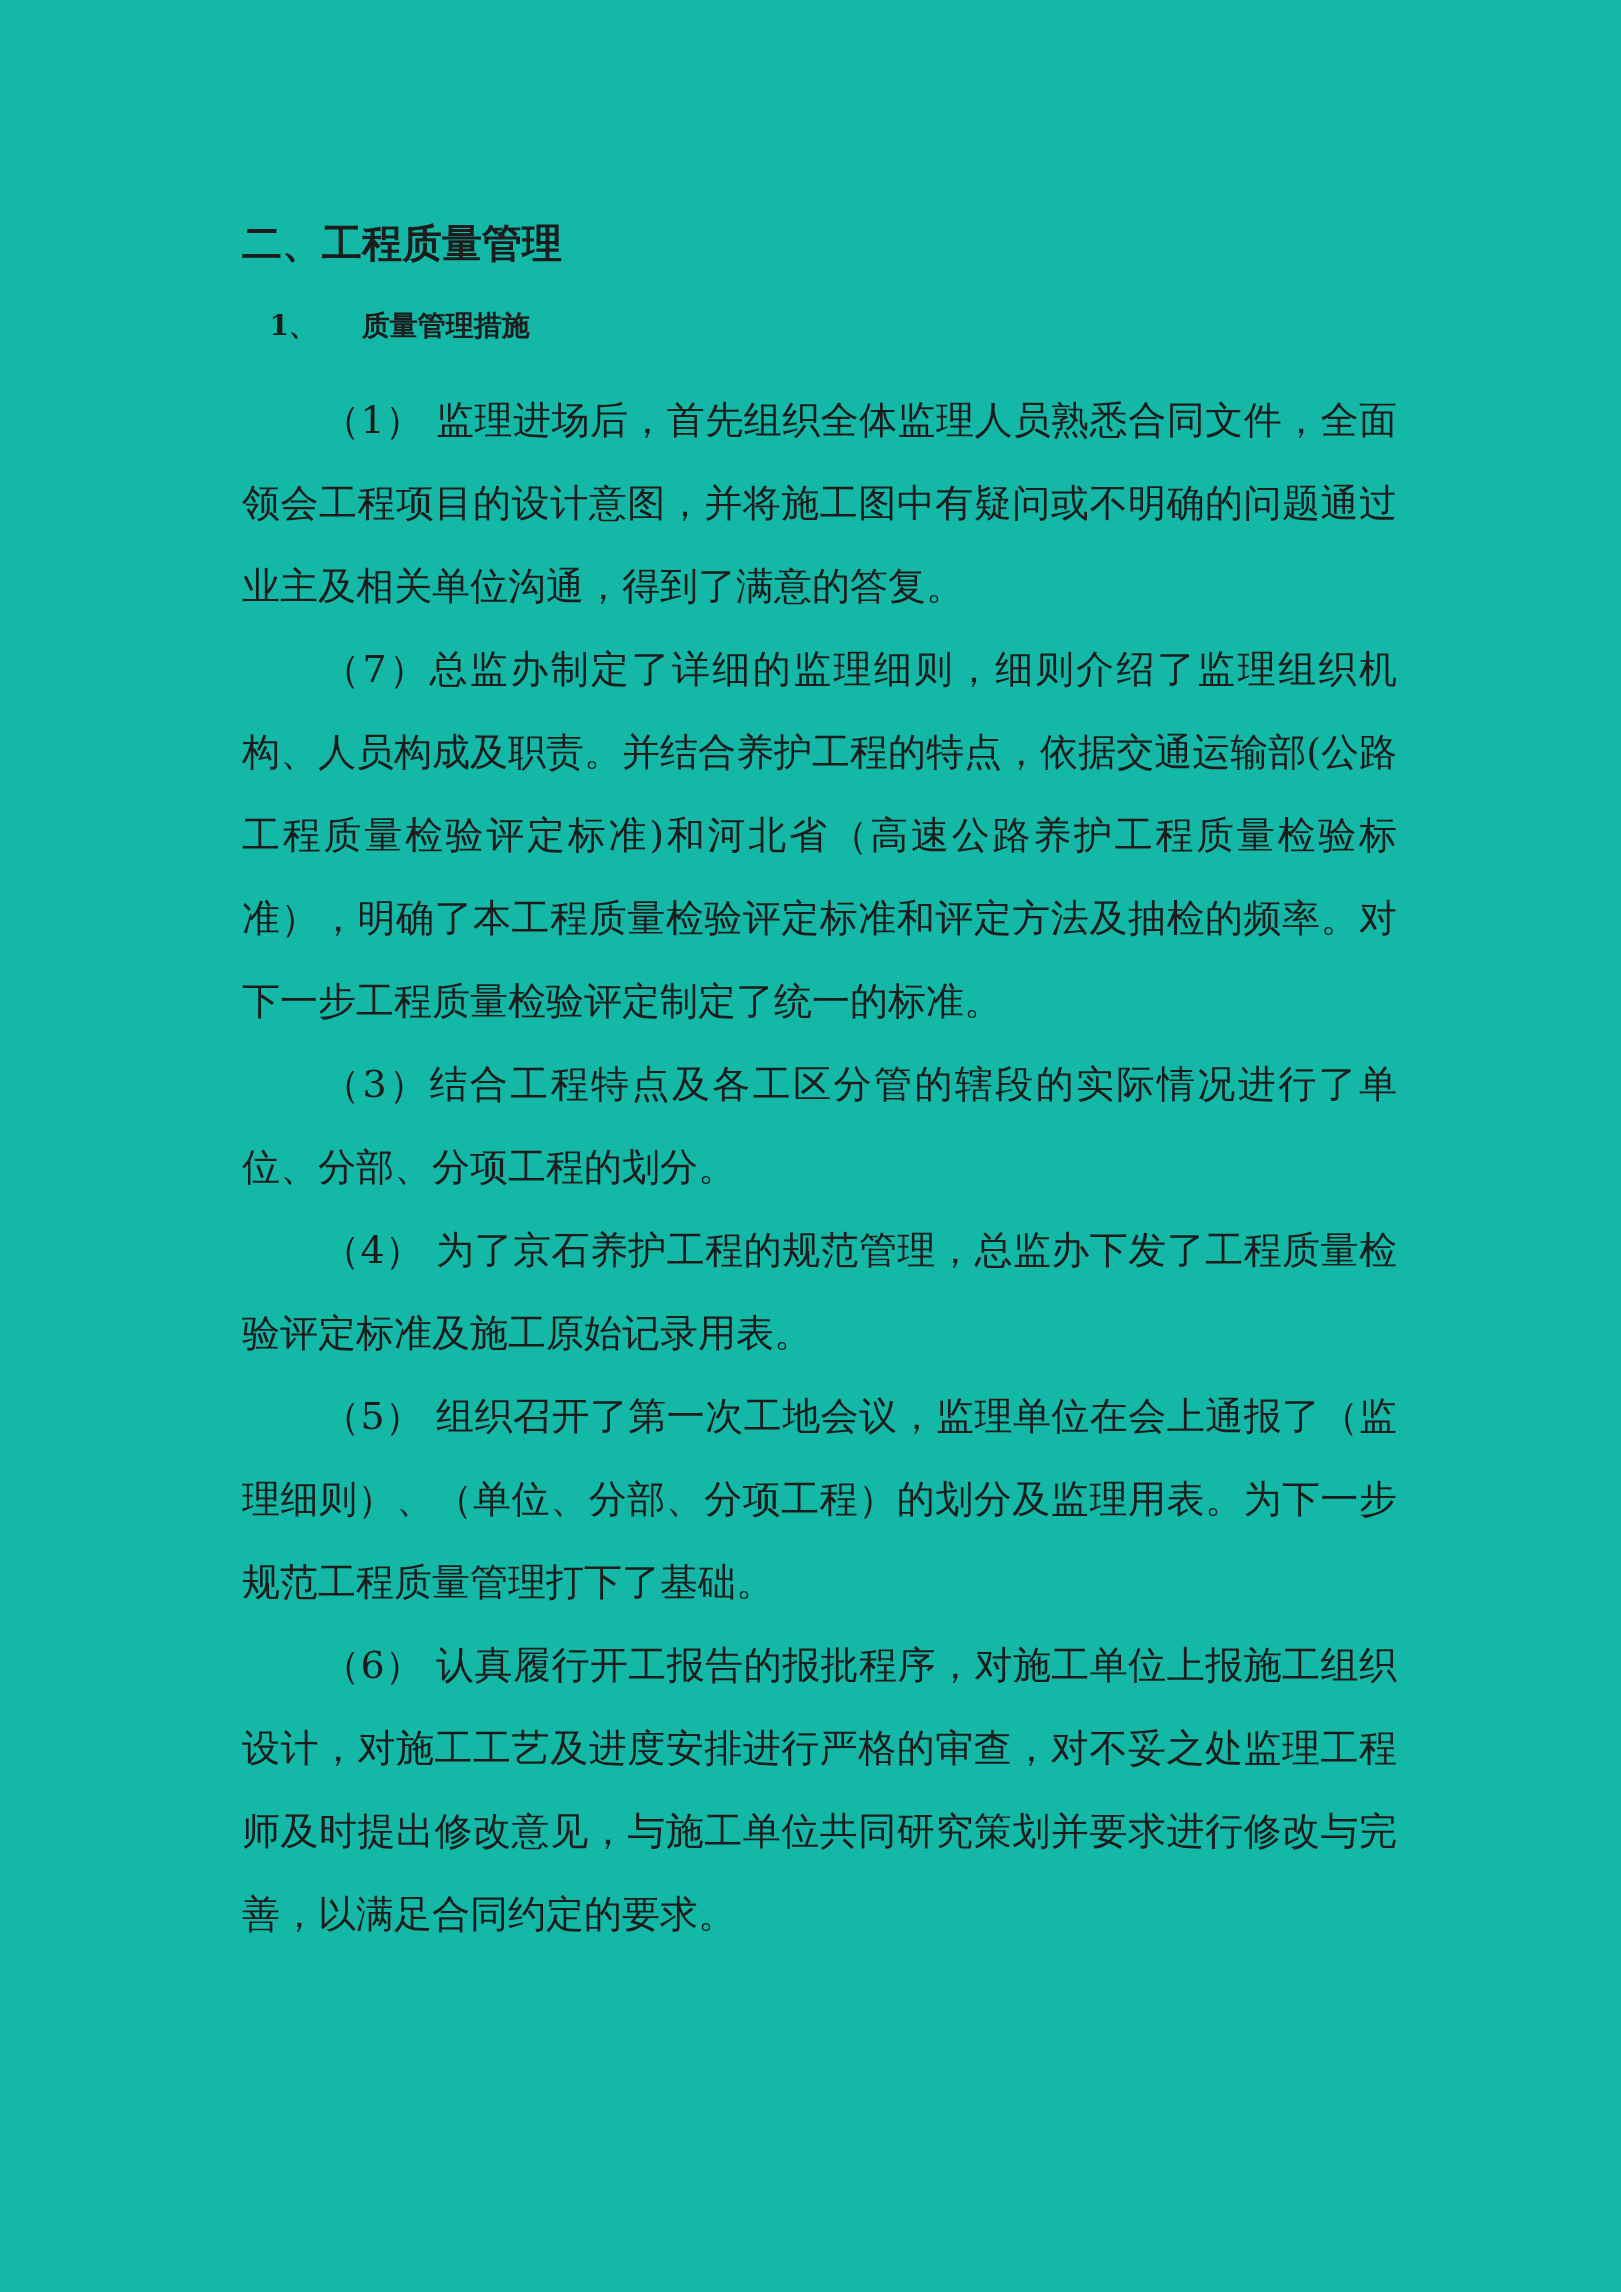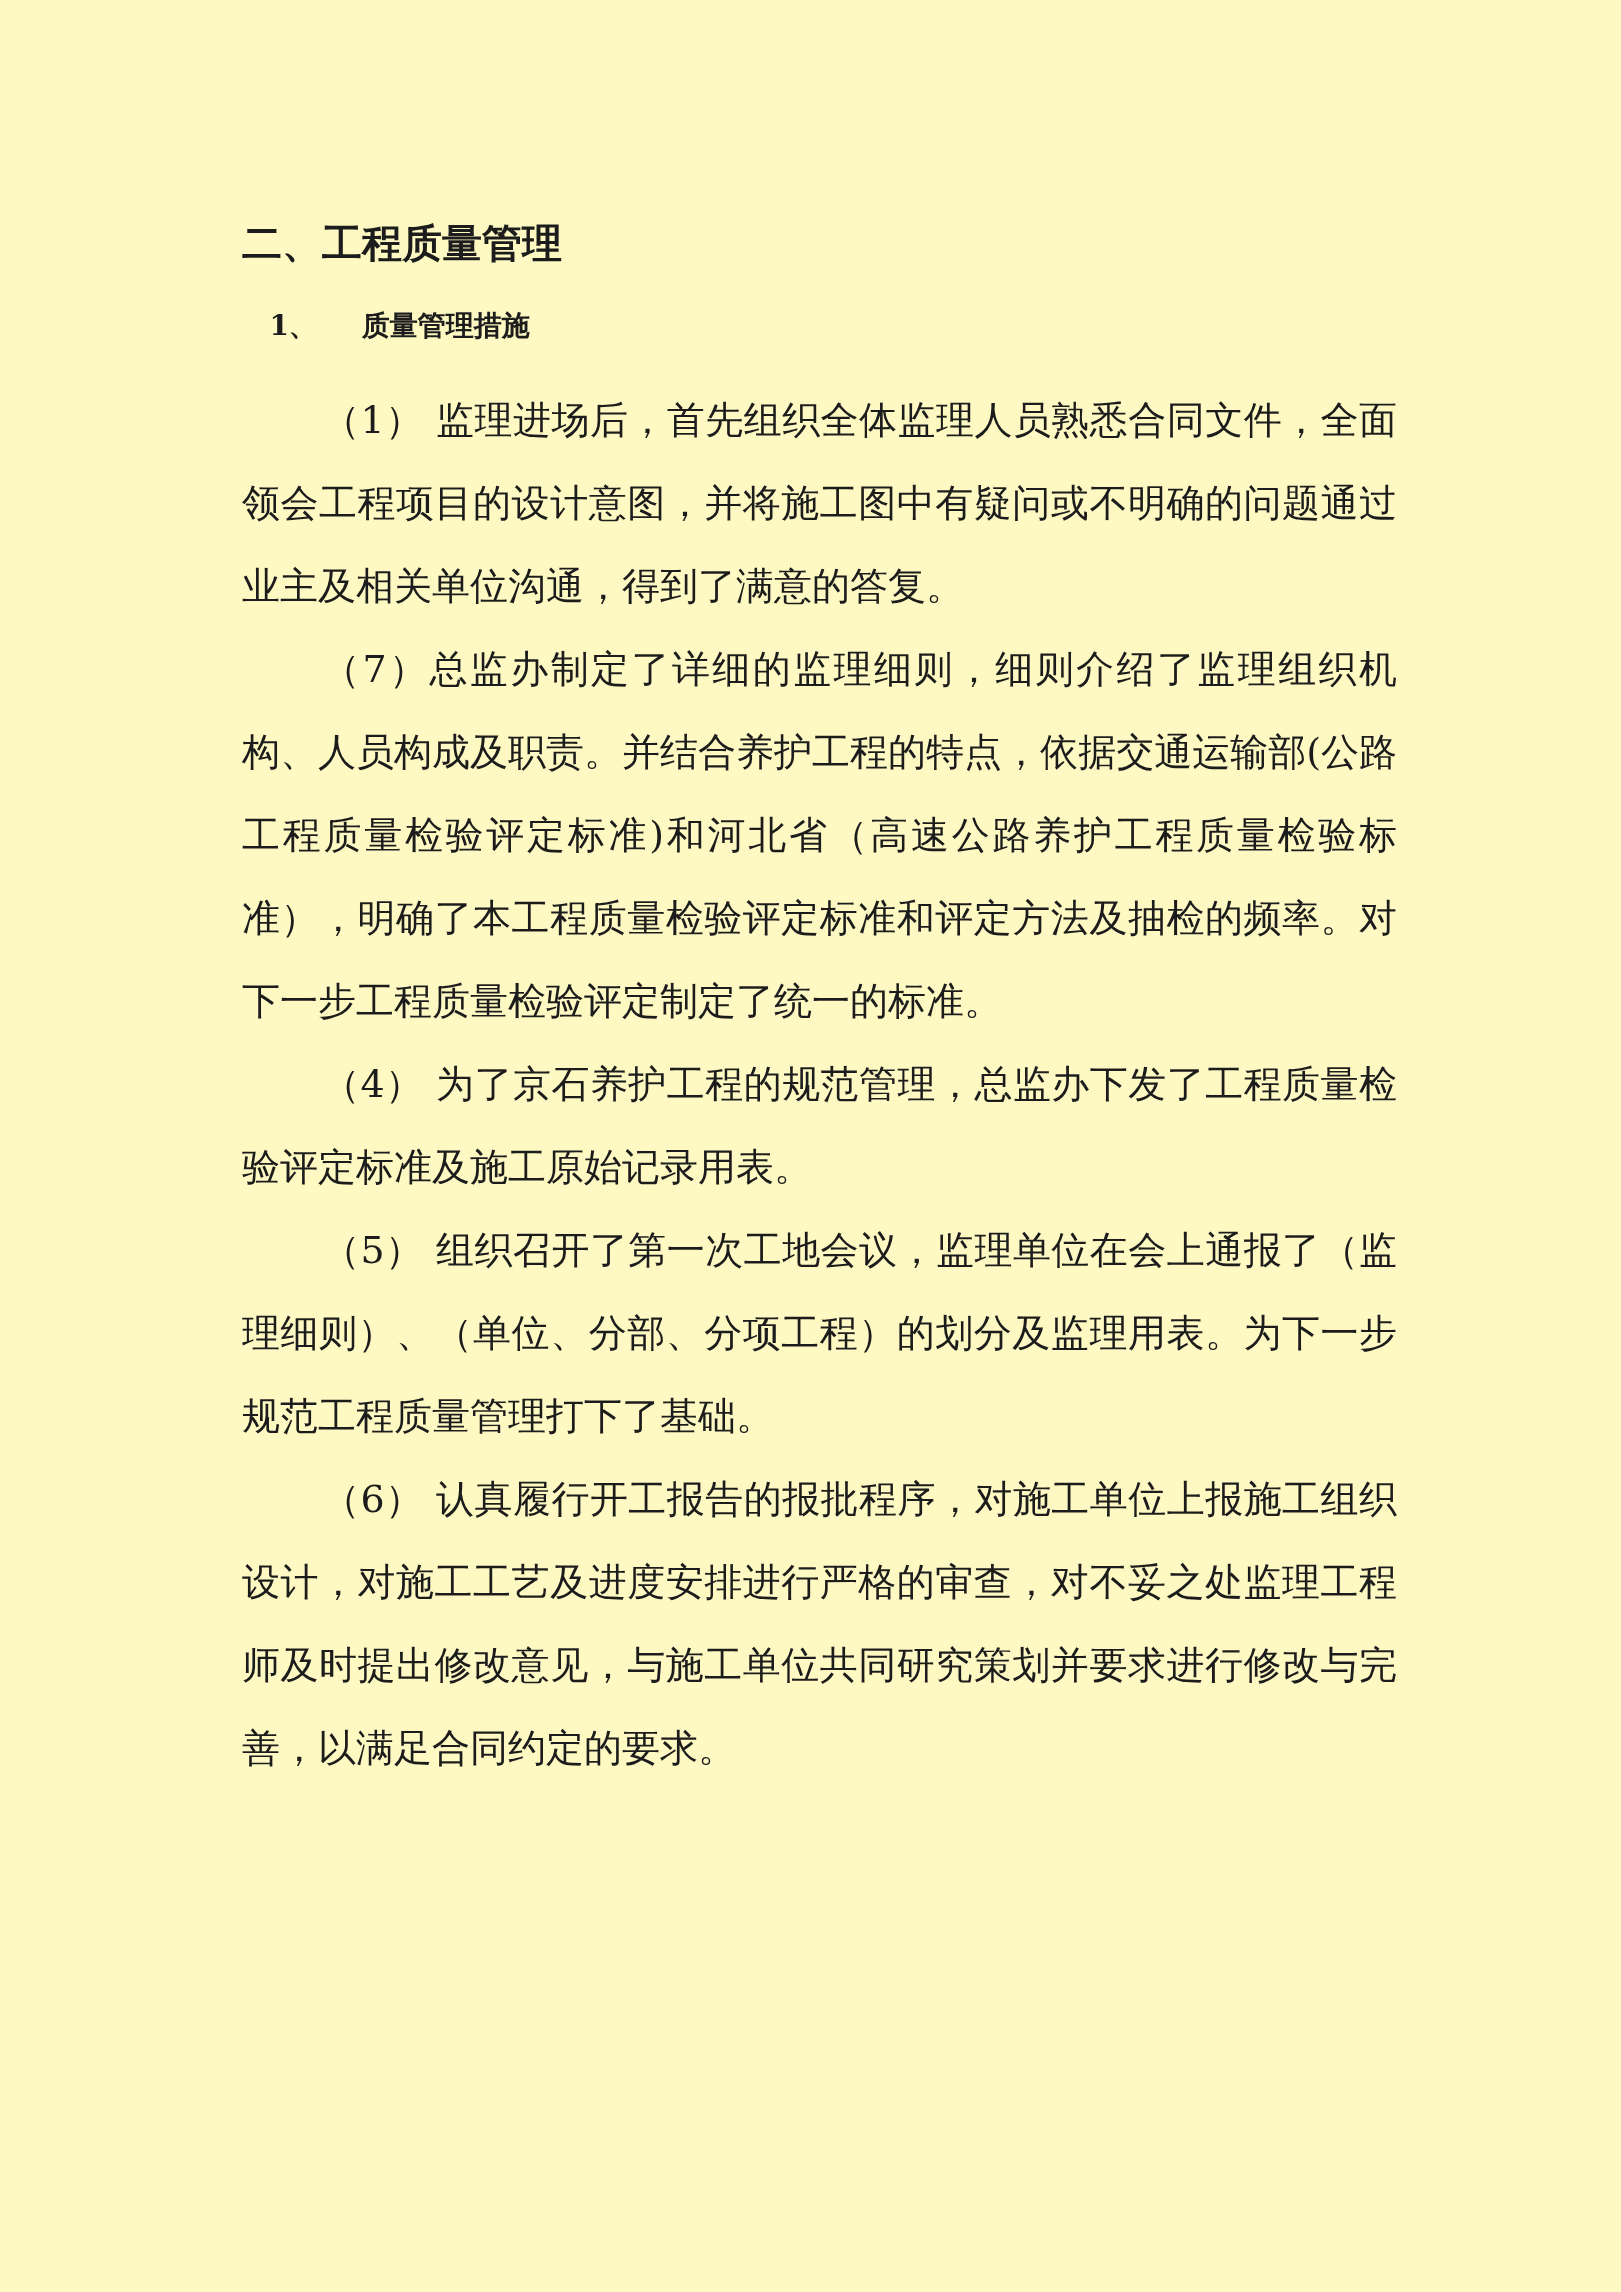--- a/index.html
+++ b/index.html
@@ -4,21 +4,21 @@
 <style>
   html, body {
     margin: 0;
     padding: 0;
     background: #ffffff;
   }
   .page {
     position: relative;
     width: 1621px;
     height: 2293px;
-    background: #fef9c3;
+    background: #14b8a6;
     box-sizing: border-box;
     padding: 201px 224px 0 242px;
     overflow: hidden;
     font-family: "DejaVu Serif", "Liberation Serif", serif;
     color: #1c1c1c;
   }
   .section-title {
     font-size: 40px;
     font-weight: bold;
     line-height: 83px;
@@ -56,17 +56,18 @@
 <div class="page">
   <h1 class="section-title">二、工程质量管理</h1>
 
   <h2 class="subsection-heading">
     <span class="num">1、</span>
     <span class="ttl">质量管理措施</span>
   </h2>
 
   <p class="body-para">（1） 监理进场后，首先组织全体监理人员熟悉合同文件，全面领会工程项目的设计意图，并将施工图中有疑问或不明确的问题通过业主及相关单位沟通，得到了满意的答复。</p>
   <p class="body-para">（7）总监办制定了详细的监理细则，细则介绍了监理组织机构、人员构成及职责。并结合养护工程的特点，依据交通运输部(公路工程质量检验评定标准)和河北省（高速公路养护工程质量检验标准），明确了本工程质量检验评定标准和评定方法及抽检的频率。对下一步工程质量检验评定制定了统一的标准。</p>
+  <p class="body-para">（3）结合工程特点及各工区分管的辖段的实际情况进行了单位、分部、分项工程的划分。</p>
   <p class="body-para">（4） 为了京石养护工程的规范管理，总监办下发了工程质量检验评定标准及施工原始记录用表。</p>
   <p class="body-para">（5） 组织召开了第一次工地会议，监理单位在会上通报了（监理细则）、（单位、分部、分项工程）的划分及监理用表。为下一步规范工程质量管理打下了基础。</p>
   <p class="body-para">（6） 认真履行开工报告的报批程序，对施工单位上报施工组织设计，对施工工艺及进度安排进行严格的审查，对不妥之处监理工程师及时提出修改意见，与施工单位共同研究策划并要求进行修改与完善，以满足合同约定的要求。</p>
 </div>
 
 
 </body></html>

